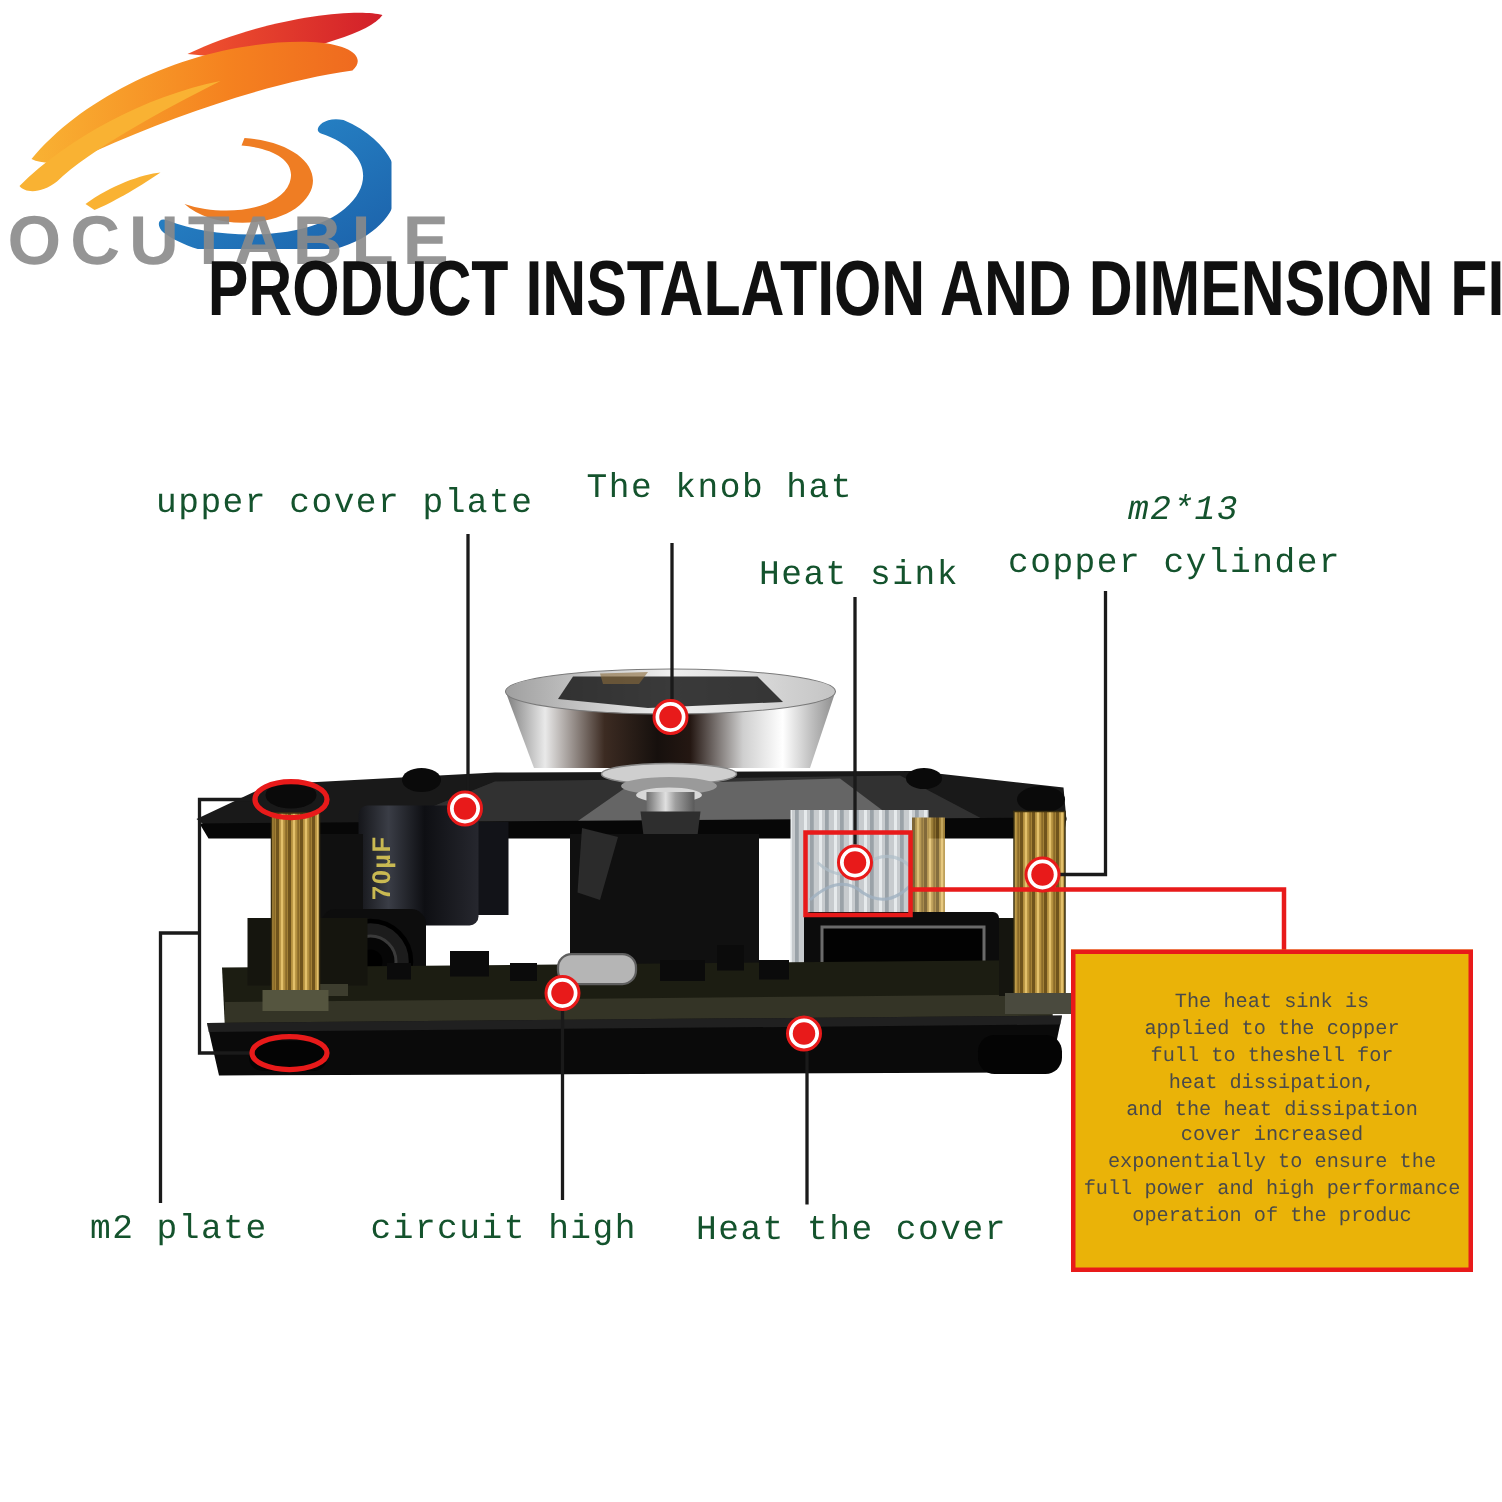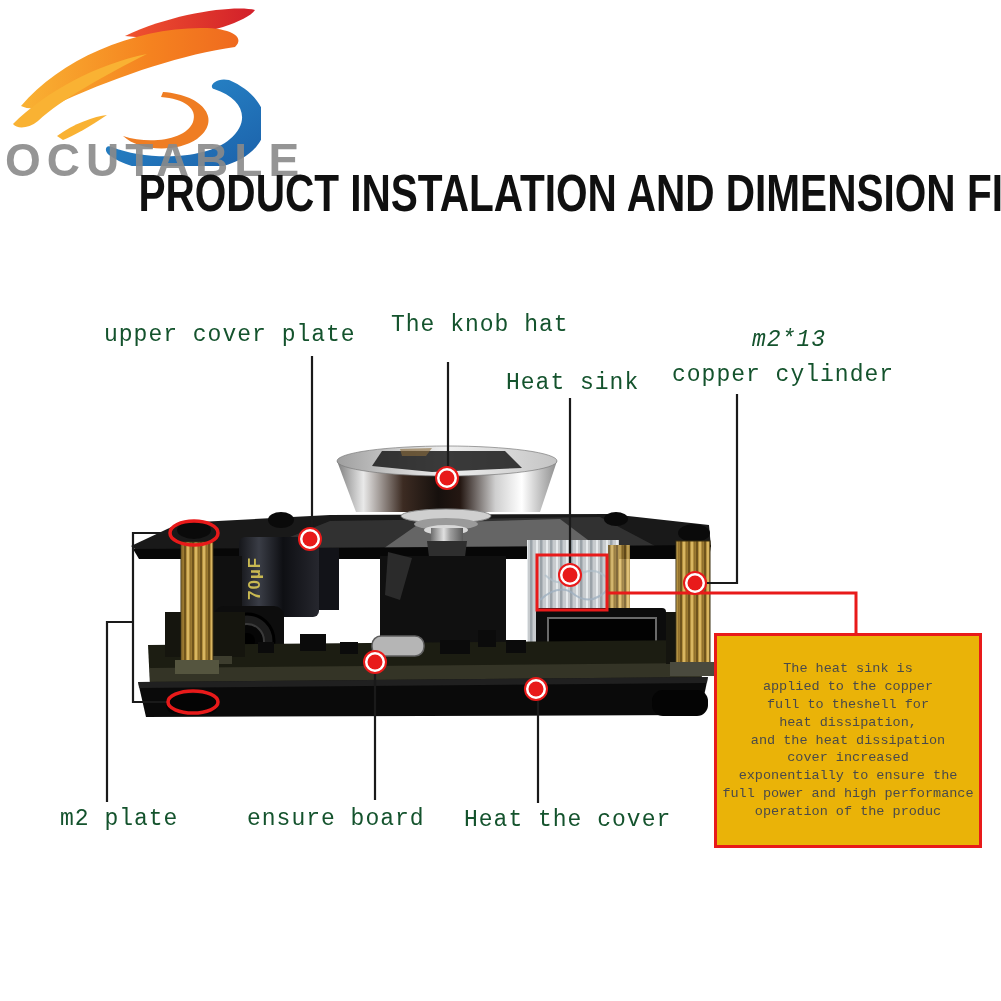--- a/index.html
+++ b/index.html
@@ -242,21 +242,21 @@
       </g>
     </g>
   </svg>
 
   <div class="abs plabel" style="left:104px;top:322px;">upper cover plate</div>
   <div class="abs plabel" style="left:367px;top:312px;margin-left:24px;">The knob hat</div>
   <div class="abs plabel" style="left:506px;top:370px;">Heat sink</div>
   <div class="abs plabel" style="left:752px;top:327px;font-style:italic;">m2*13</div>
   <div class="abs plabel" style="left:672px;top:362px;">copper cylinder</div>
   <div class="abs plabel" style="left:60px;top:806px;">m2 plate</div>
-  <div class="abs plabel" style="left:247px;top:806px;">ensure board</div>
+  <div class="abs plabel" style="left:247px;top:806px;">circuit high</div>
   <div class="abs plabel" style="left:464px;top:807px;">Heat the cover</div>
 
   <div class="abs notebox">
     <div>The heat sink is</div>
     <div>applied to the copper</div>
     <div>full to theshell for</div>
     <div>heat dissipation,</div>
     <div>and the heat dissipation</div>
     <div>cover increased</div>
     <div>exponentially to ensure the</div>

